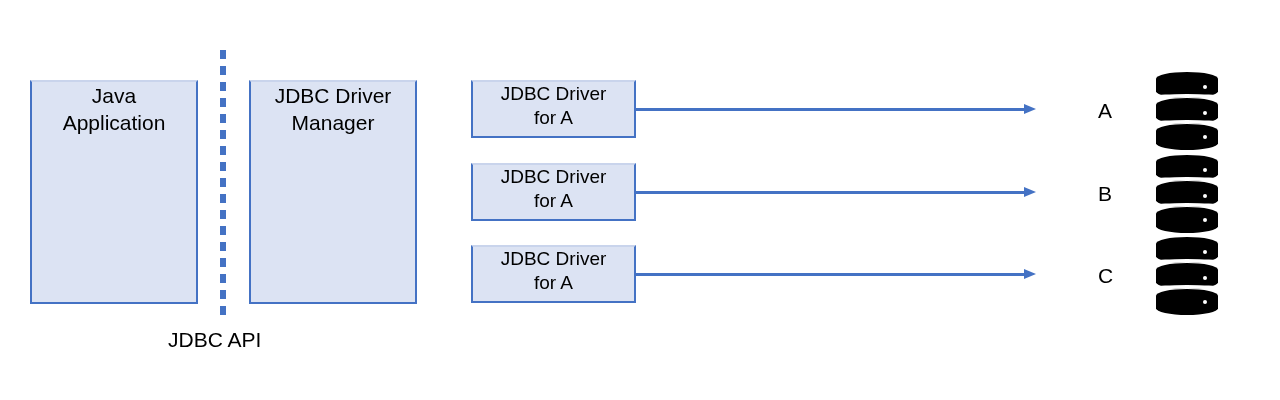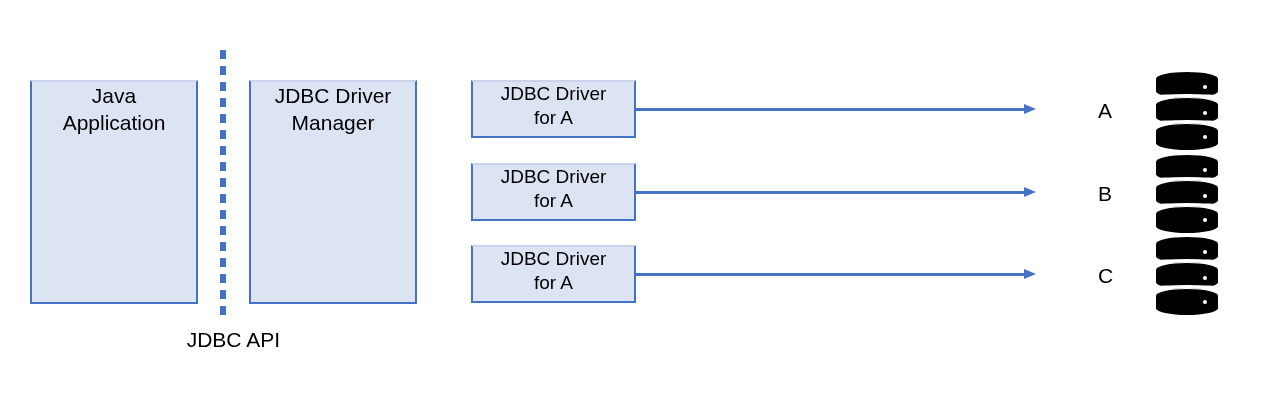--- a/index.html
+++ b/index.html
@@ -91,21 +91,21 @@
       rgba(255,255,255,0) 9px, rgba(255,255,255,0) 16px
     );
     background-size: 6px 16px;
     background-repeat: repeat-y;
   }
   .divider-label {
     position: absolute;
     left: 168px;
     top: 327px;
     width: 112px;
-    text-align: right;
+    text-align: left;
     font-size: 21px;
     line-height: 26px;
     color: #000000;
     white-space: nowrap;
   }
 
   
   .arrow {
     position: absolute;
     left: 636px;

